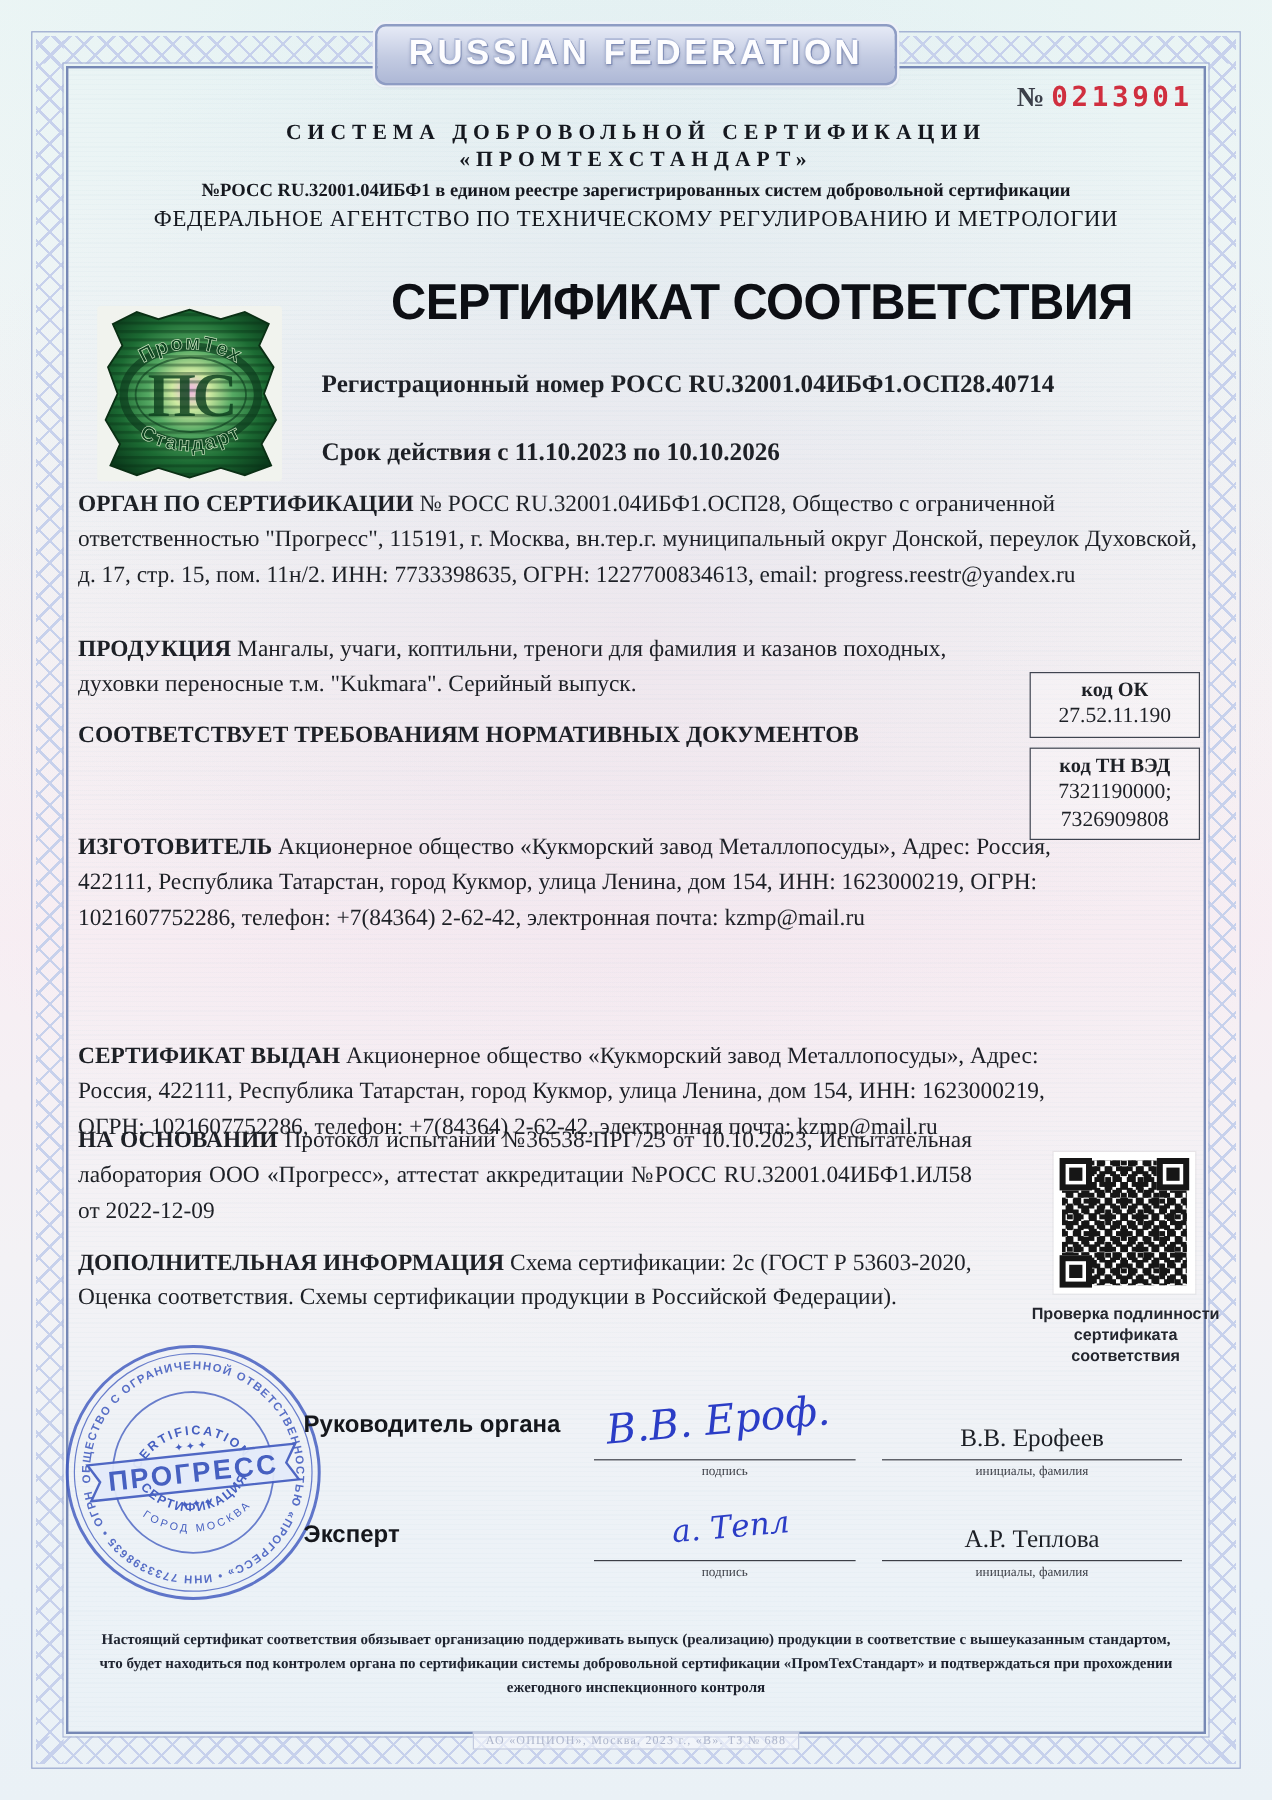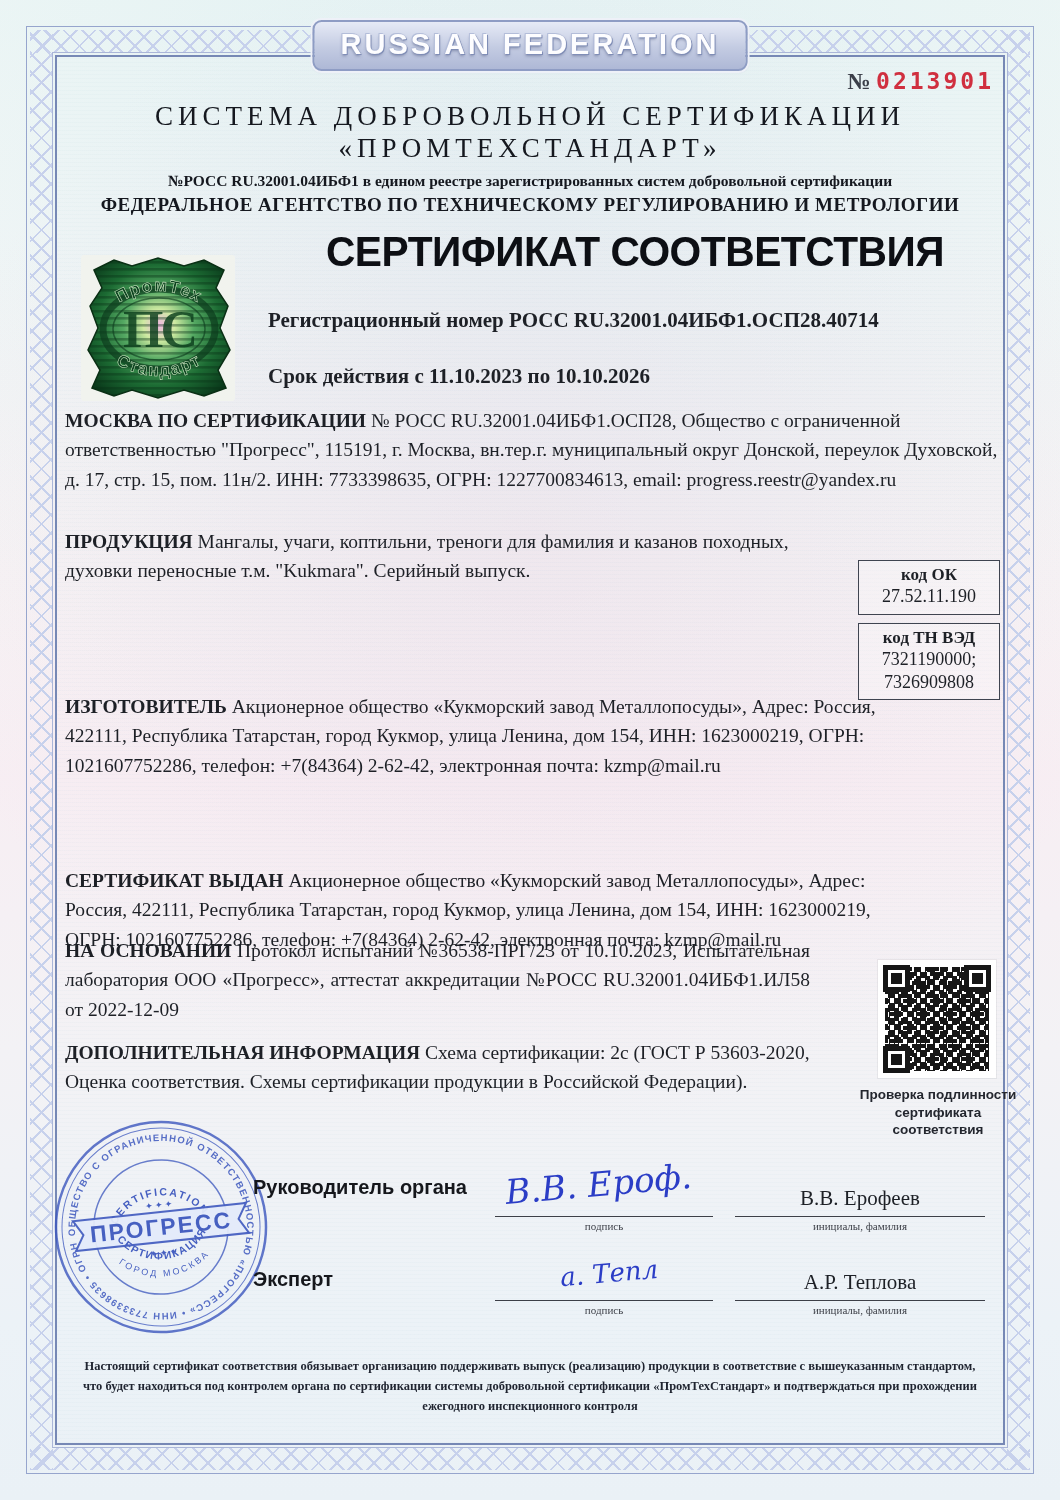--- a/index.html
+++ b/index.html
@@ -33,23 +33,23 @@
   .banner span{
     font-family:"Liberation Sans", sans-serif; font-weight:bold; font-size:29px; letter-spacing:3px;
     color:#fdfdff; text-shadow:0 0 1px #8b97bd, 1px 1px 0 #7f8db6, -1px -1px 0 #b7c1dc, 0 2px 3px rgba(70,80,120,.5);
   }
   
   .cert-no{position:absolute; top:68px; right:66px; z-index:3; font-size:23px;}
   .cert-no .sign{color:#3b3f49; font-weight:bold;}
   .cert-no .digits{font-family:"DejaVu Sans Mono", monospace; color:#d02f3f; letter-spacing:3px; font-weight:bold;}
   
   .hdr{position:absolute; top:100px; left:60px; right:60px; text-align:center; z-index:2;}
-  .hdr .h1{font-size:27px; font-weight:normal; letter-spacing:5px; color:#15181f; line-height:1.2;}
+  .hdr .h1{font-size:18px; font-weight:bold; letter-spacing:5px; color:#15181f; line-height:1.2;}
   .hdr .h2{font-size:15.5px; font-weight:bold; margin-top:7px; color:#15181f;}
-  .hdr .h3{font-size:19px; font-weight:bold; margin-top:4px; letter-spacing:.5px; color:#15181f;}
+  .hdr .h3{font-size:19px; font-weight:normal; margin-top:4px; letter-spacing:.5px; color:#15181f;}
   .doc-title{
     position:absolute; top:228px; left:280px; right:70px; text-align:center; z-index:2;
     font-family:"Liberation Sans", sans-serif; font-weight:bold; font-size:42px; color:#0d0f14;
     transform:scaleX(.97); letter-spacing:-.5px;
   }
   .regline{position:absolute; top:308px; left:268px; font-size:21px; font-weight:600; z-index:2;}
   .validity{position:absolute; top:364px; left:268px; font-size:21px; font-weight:600; z-index:2;}
   
   .sec{position:absolute; margin:0; font-size:19.5px; line-height:1.5; color:#1d2026; z-index:2;}
   .sec b{font-weight:700;}
@@ -140,36 +140,36 @@
     <text font-family="Liberation Sans, sans-serif" font-size="17" font-weight="bold" fill="#0d4420" stroke="#d9f0cc" stroke-width=".5" letter-spacing="1.5">
       <textPath href="#lb" startOffset="50%" text-anchor="middle">Стандарт</textPath>
     </text>
     <text x="79" y="93" text-anchor="middle" font-family="Liberation Serif, serif" font-size="52" font-weight="bold" fill="#0c3f1d" opacity=".82" letter-spacing="-3">ПС</text>
   </svg>
 
   <div class="regline">Регистрационный номер РОСС RU.32001.04ИБФ1.ОСП28.40714</div>
   <div class="validity">Срок действия с 11.10.2023 по 10.10.2026</div>
 
   <p class="sec" style="top:406px; left:65px; width:935px;">
-    <b>МОСКВА ПО СЕРТИФИКАЦИИ</b>
+    <b>ОРГАН ПО СЕРТИФИКАЦИИ</b>
     <span>№ РОСС RU.32001.04ИБФ1.ОСП28, Общество с ограниченной ответственностью "Прогресс", 115191, г. Москва, вн.тер.г. муниципальный округ Донской, переулок Духовской, д. 17, стр. 15, пом. 11н/2. ИНН: 7733398635, ОГРН: 1227700834613, email: progress.reestr@yandex.ru</span>
   </p>
 
   <p class="sec" style="top:527px; left:65px; width:745px;">
     <b>ПРОДУКЦИЯ</b>
     <span>Мангалы, учаги, коптильни, треноги для фамилия и казанов походных, духовки переносные т.м. "Kukmara". Серийный выпуск.</span>
   </p>
 
   <div class="codebox" style="top:535px;">
     <div class="cl">код ОК</div>
     <div class="cv">27.52.11.190</div>
   </div>
 
   <p class="sec" style="top:598px; left:65px; width:748px;">
-    <br>
+    <b>СООТВЕТСТВУЕТ ТРЕБОВАНИЯМ НОРМАТИВНЫХ ДОКУМЕНТОВ</b><br>
   </p>
 
   <div class="codebox" style="top:598px;">
     <div class="cl">код ТН ВЭД</div>
     <div class="cv">7321190000;</div>
     <div class="cv">7326909808</div>
   </div>
 
   <p class="sec" style="top:692px; left:65px; width:850px;">
     <b>ИЗГОТОВИТЕЛЬ</b>
@@ -237,14 +237,17 @@
 
   <div class="role" style="top:1268px;">Эксперт</div>
   <div class="autograph" style="left:560px; top:1258px; font-size:26px;">а. Тепл</div>
   <div class="sigline" style="left:495px; top:1300px; width:218px;"></div>
   <div class="linecap" style="left:495px; top:1304px; width:218px;">подпись</div>
   <div class="name" style="left:735px; top:1270px; width:250px;">А.Р. Теплова</div>
   <div class="sigline" style="left:735px; top:1300px; width:250px;"></div>
   <div class="linecap" style="left:735px; top:1304px; width:250px;">инициалы, фамилия</div>
 
   <div class="disclaimer">Настоящий сертификат соответствия обязывает организацию поддерживать выпуск (реализацию) продукции в соответствие с вышеуказанным стандартом, что будет находиться под контролем органа по сертификации системы добровольной сертификации «ПромТехСтандарт» и подтверждаться при прохождении ежегодного инспекционного контроля</div>
+  <div class="printinfo">
+    <span>АО «ОПЦИОН», Москва, 2023 г., «В». ТЗ № 688</span>
+  </div>
 
 </div>
 
 </body></html>

